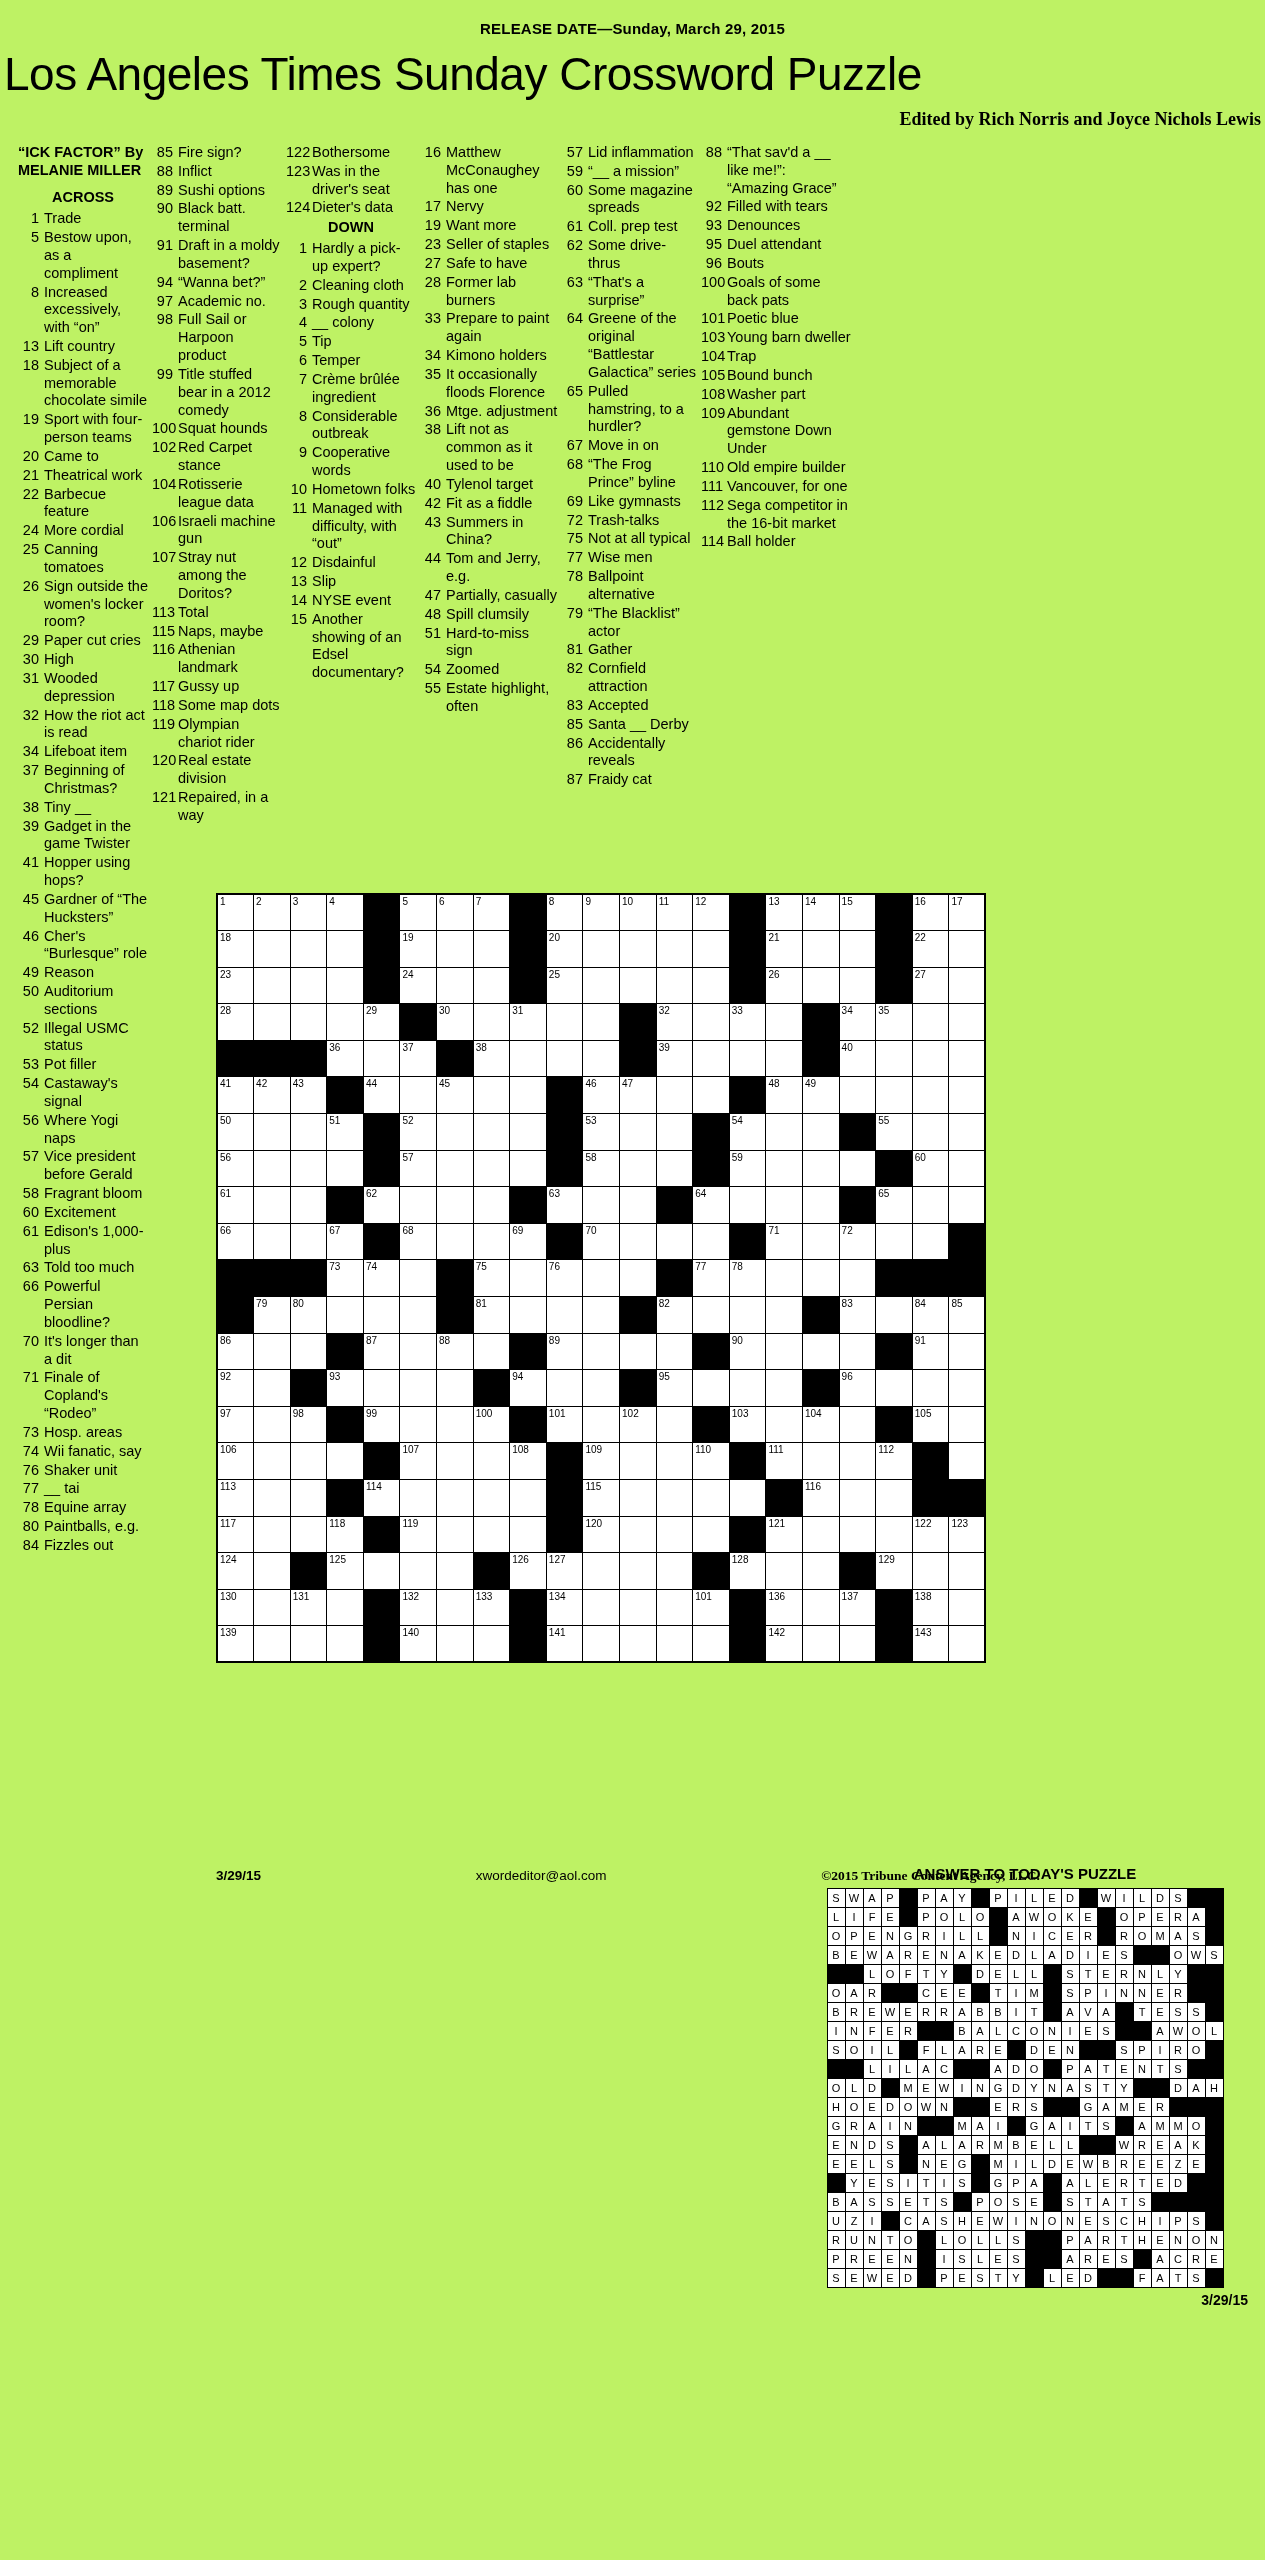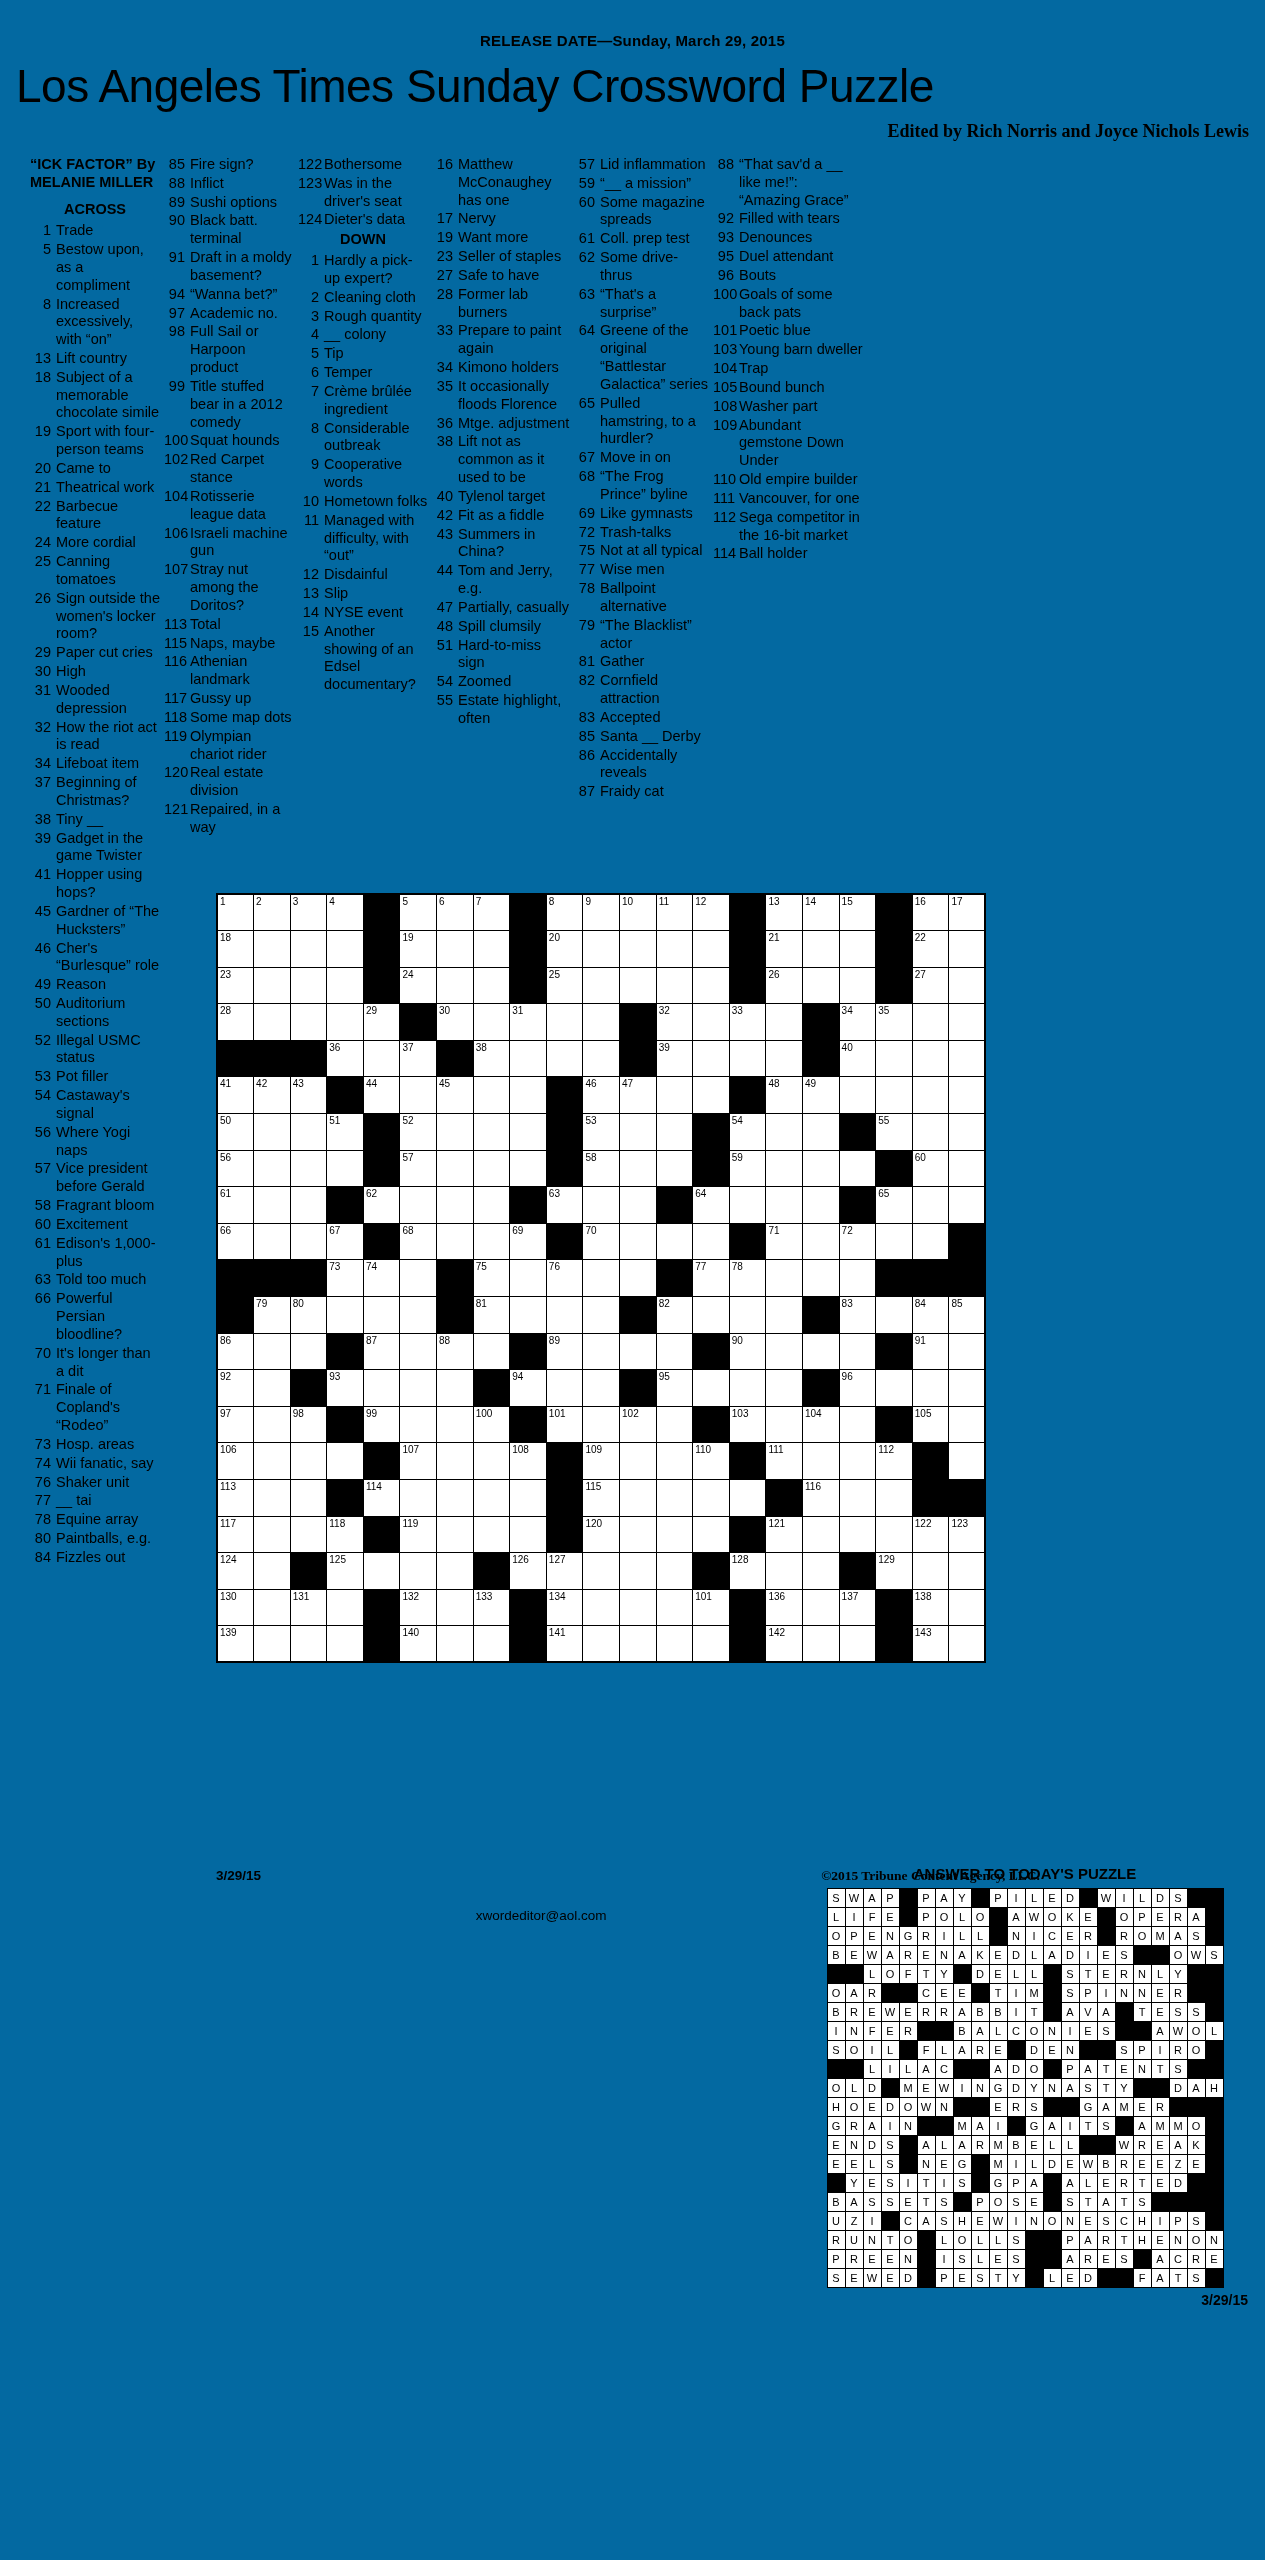--- a/index.html
+++ b/index.html
@@ -5,22 +5,22 @@
   * { box-sizing: border-box; }
   html, body {
     margin: 0; padding: 0;
     background: #ffffff;
     font-family: "Liberation Sans", sans-serif;
   }
   .page {
     width: 1265px;
     height: 2560px;
     position: relative;
-    background: #0369a1;
-    padding: 16px;
+    background: #bef264;
+    padding: 4px;
   }
   .release-date {
     text-align: center;
     font-weight: bold;
     font-size: 15px;
     padding-top: 16px;
     letter-spacing: 0.2px;
   }
   .main-title {
     text-align: left;
@@ -115,21 +115,21 @@
   .grid-footer {
     position: absolute;
     left: 216px;
     top: 1868px;
     width: 824px;
     display: flex;
     justify-content: space-between;
     font-size: 13.5px;
     font-weight: bold;
   }
-  .grid-footer .email { font-weight: normal; font-size: 13.5px; margin-top: 40px; }
+  .grid-footer .email { font-weight: normal; font-size: 13.5px; }
   .grid-footer .copy { font-family: "Liberation Serif", serif; font-weight: bold;}
 
   
   .answer-wrap {
     position: absolute;
     left: 800px;
     top: 1865px;
     width: 450px;
   }
   .answer-title {

